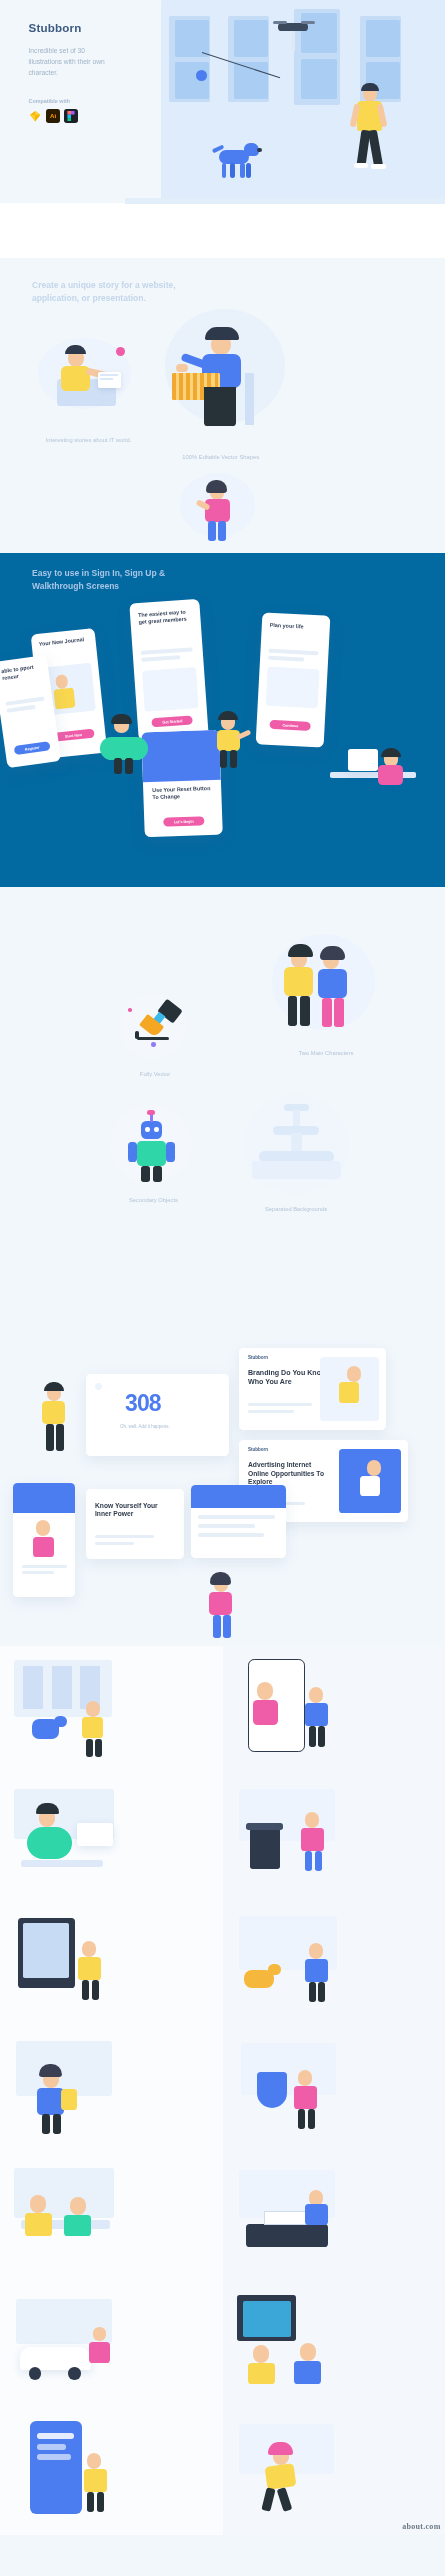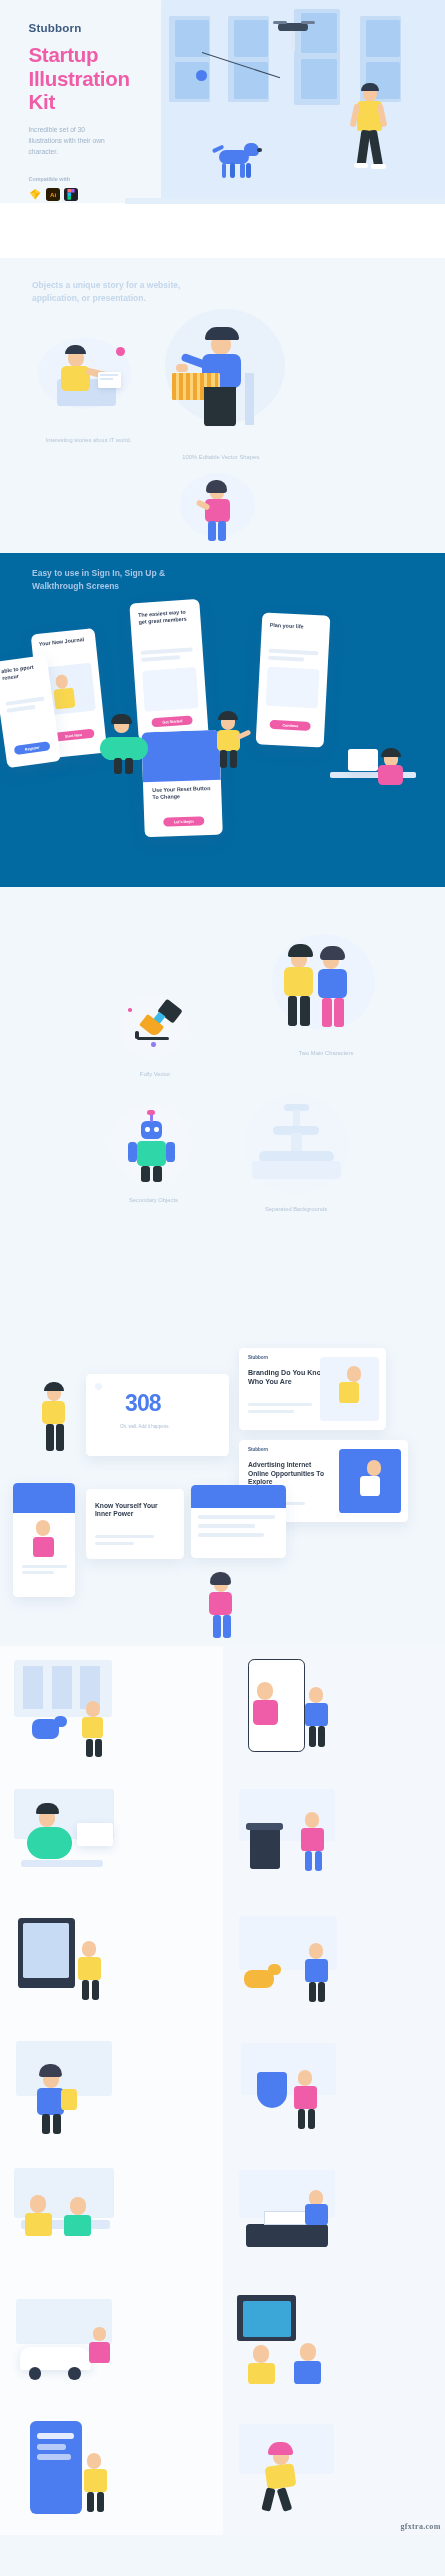--- a/index.html
+++ b/index.html
@@ -133,25 +133,20 @@
       <div style="position:absolute;left:45px;top:4.5px;width:5.4px;height:4.5px;background:#2e3a4c;border-radius:2.7px;"></div>
       <div style="position:absolute;left:0px;top:3.6px;width:11.6px;height:3.6px;background:#4c7df0;border-radius:2.7px;transform:rotate(-25deg);"></div>
       <div style="position:absolute;left:9.8px;top:19.6px;width:4.5px;height:15px;background:#4c7df0;border-radius:2.7px;"></div>
       <div style="position:absolute;left:18px;top:19.6px;width:4.5px;height:15px;background:#3a6ddd;border-radius:2.7px;"></div>
       <div style="position:absolute;left:28px;top:19.6px;width:4.5px;height:15px;background:#4c7df0;border-radius:2.7px;"></div>
       <div style="position:absolute;left:34px;top:19.6px;width:4.5px;height:15px;background:#3a6ddd;border-radius:2.7px;"></div>
     </div>
 
     <div class="hero-copy">
       <div class="brand">Stubborn</div>
-      <div class="hero-title">
-        <div>Startup</div>
-        <div>Illustration</div>
-        <div>Kit</div>
-      </div>
       <div class="hero-sub">Incredible set of 30 illustrations with their own character.</div>
       <div class="compat-label">Compatible with</div>
       <div class="compat-row">
         <div class="appicon ic-sketch">
           <svg width="12.5" height="12.5" viewBox="0 0 24 24">
               <polygon points="12,2 22,9 12,22 2,9" fill="#f7b500"></polygon>
               <polygon points="12,2 22,9 12,9" fill="#ffd24d"></polygon>
               <polygon points="2,9 12,9 12,22" fill="#ffcc33"></polygon>
             </svg>
         </div>
@@ -164,21 +159,21 @@
               <rect x="6" y="0" width="6" height="6" fill="#a259ff"></rect>
               <rect x="0" y="6" width="6" height="6" fill="#1abcfe"></rect>
               <rect x="0" y="12" width="6" height="6" fill="#0acf83"></rect>
             </svg>
         </div>
       </div>
     </div>
   </div>
 
   <div class="section" style="height:294px;background:#f2f7fc;">
-    <div class="sec-head" style="padding-top:19.6px;">Objects a unique story for a website, application, or presentation.</div>
+    <div class="sec-head" style="padding-top:19.6px;">Create a unique story for a website, application, or presentation.</div>
 
     <div style="position:absolute;left:34px;top:70px;width:116px;height:103px;">
       <div style="position:absolute;left:3.6px;top:9px;width:93px;height:71px;background:#eef4fd;border-radius:50%;"></div>
       <div style="position:absolute;left:23px;top:50px;width:59px;height:27px;background:#cfe0f6;border-radius:3.6px;"></div>
       <div style="position:absolute;left:34px;top:19.6px;width:16px;height:18px;background:#f6c8a0;border-radius:8px;"></div>
       <div style="position:absolute;left:31px;top:16px;width:21.4px;height:9px;background:#2e3a4c;border-radius:9px 9px 0 0;"></div>
       <div style="position:absolute;left:27px;top:37px;width:28.5px;height:25px;background:#f9d74f;border-radius:5.4px;"></div>
       <div style="position:absolute;left:52px;top:41px;width:23px;height:7.1px;background:#f6c8a0;border-radius:3.6px;transform:rotate(14deg);"></div>
       <div style="position:absolute;left:64px;top:43px;width:23px;height:16px;background:#fff;border-radius:1.8px;box-shadow:0 1.8px 5.4px rgba(70,110,160,.18);"></div>
       <div style="position:absolute;left:66px;top:45px;width:18px;height:1.8px;background:#dce8f7;"></div>
@@ -538,15 +533,15 @@
     <div class="gcell alt">
       <div style="position:absolute;left:16px;top:16px;width:95px;height:50px;background:#eef4fd;border-radius:2.7px;"></div>
       <div style="position:absolute;left:50px;top:39px;width:16px;height:18px;background:#f6c8a0;border-radius:8px;"></div>
       <div style="position:absolute;left:45px;top:34px;width:25px;height:12.5px;background:#ef5da8;border-radius:12.5px 12.5px 2.7px 2.7px;"></div>
       <div style="position:absolute;left:43px;top:57px;width:28.5px;height:23px;background:#f9d74f;border-radius:4.5px;transform:rotate(-8deg);"></div>
       <div style="position:absolute;left:41px;top:80px;width:9px;height:23px;background:#263238;border-radius:2.7px;transform:rotate(14deg);"></div>
       <div style="position:absolute;left:57px;top:80px;width:9px;height:23px;background:#263238;border-radius:2.7px;transform:rotate(-18deg);"></div>
     </div>
   </div>
 
-  <div class="wm">gfxtra.com</div>
+  <div class="wm">about.com</div>
 </div>
 
 
 </body></html>

